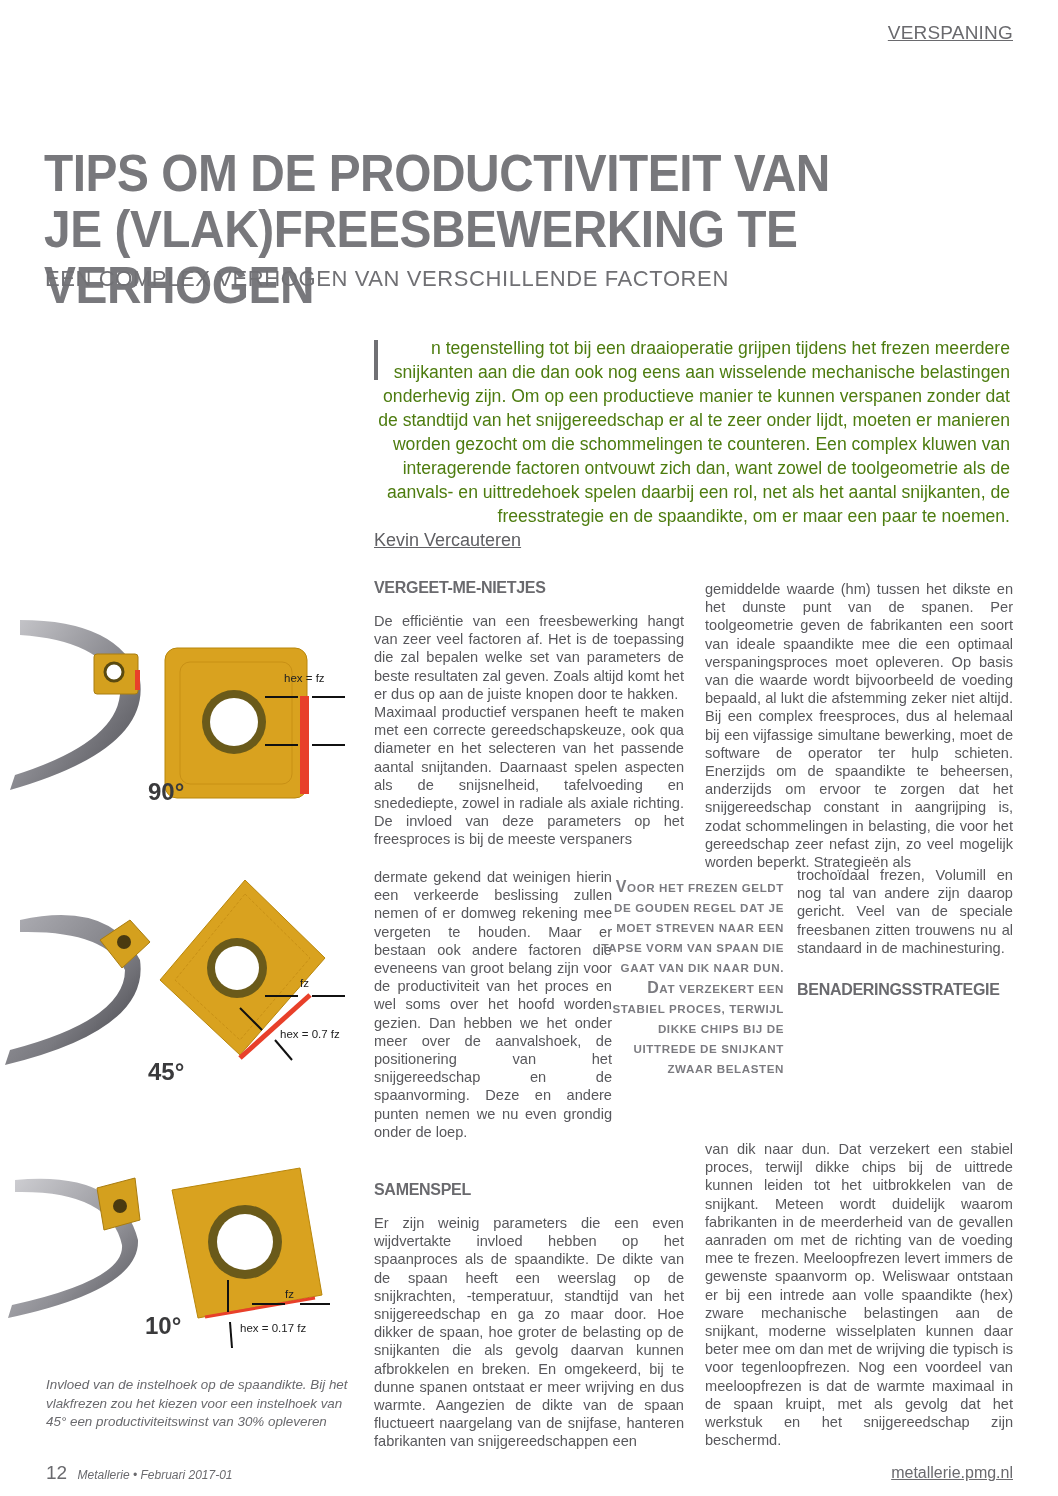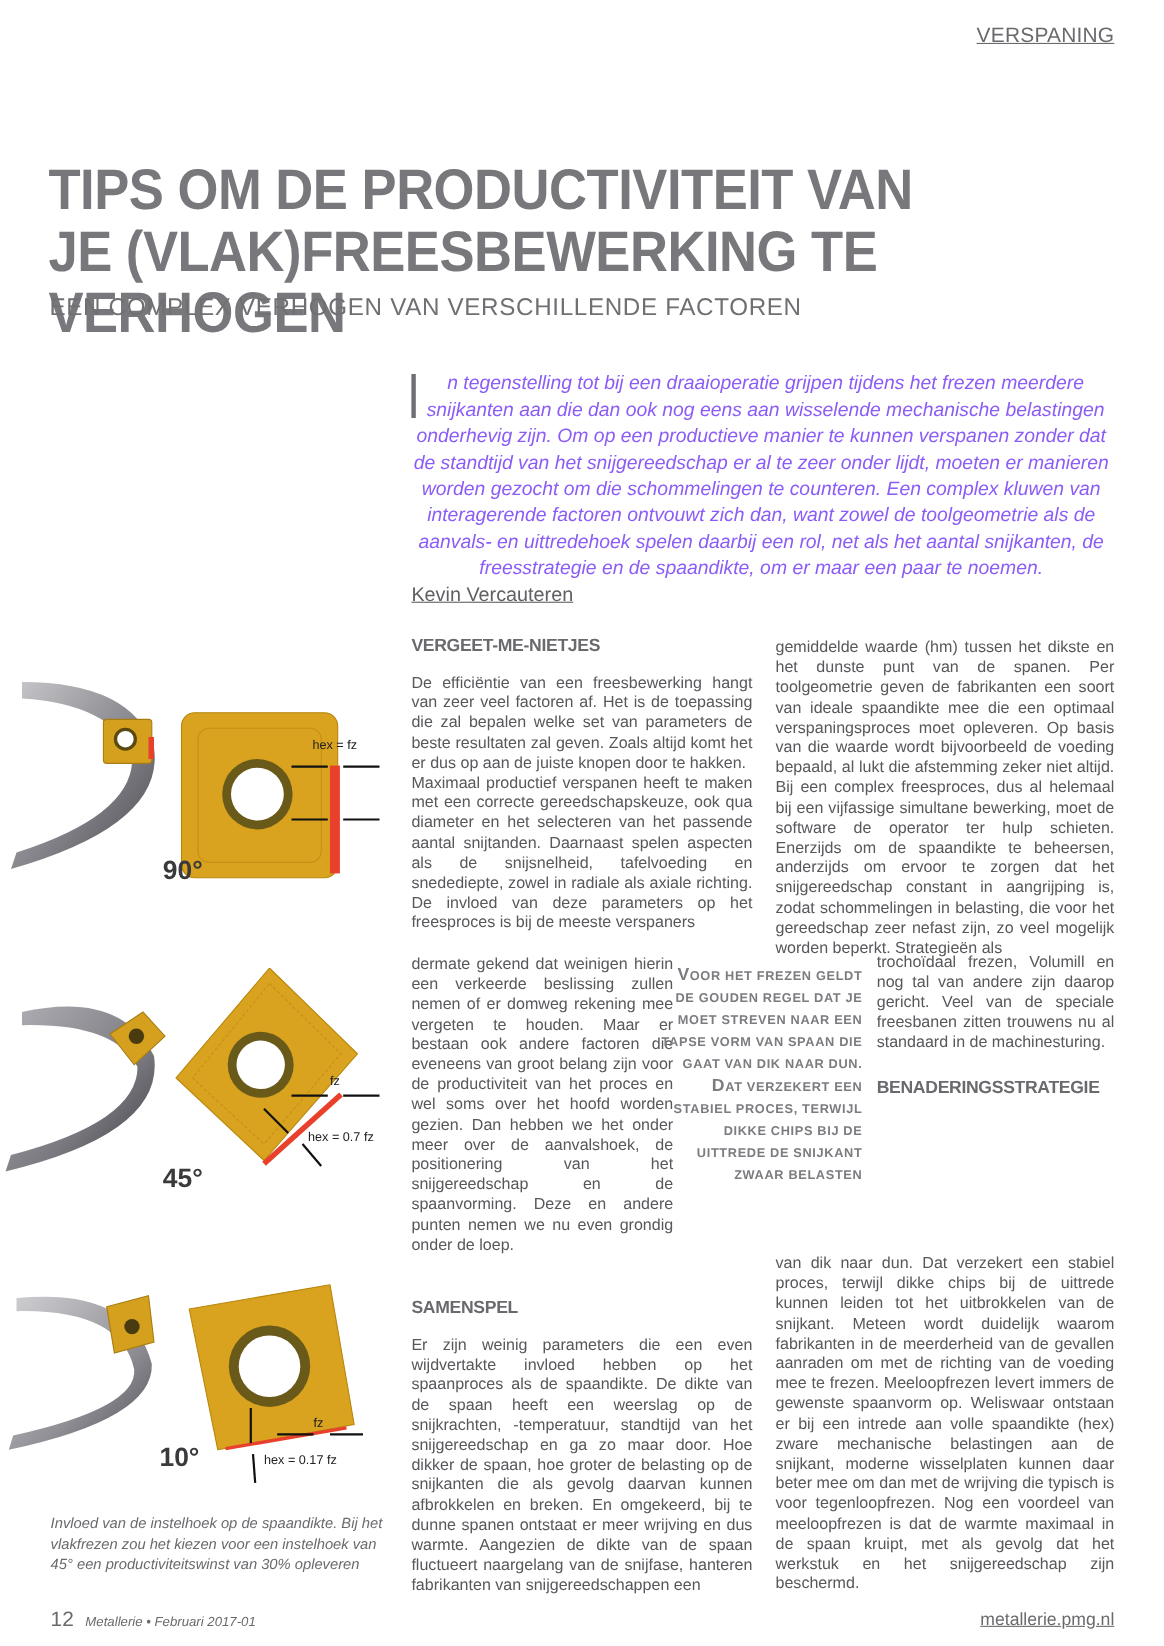--- a/index.html
+++ b/index.html
@@ -15,23 +15,22 @@
     font-family: "Liberation Sans", sans-serif; font-weight: bold;
     font-size: 52px; line-height: 56px; color: #78787c; letter-spacing: -0.5px;
     transform: scaleX(0.92); transform-origin: left top;
   }
   .subtitle {
     position: absolute; left: 45px; top: 266px;
     font-size: 22px; color: #707074; letter-spacing: 0.6px;
   }
   .intro {
     position: absolute; left: 374px; top: 336px; width: 636px;
-    font-size: 17.6px; line-height: 24px; color: #8b5cf6;
-    text-align: center;
-    font-style: italic;
+    font-size: 17.6px; line-height: 24px; color: #4d7c0f;
+    text-align: right;
   }
   .intro .dropcap {
     float: left; width: 4px; height: 40px; background: #707074; margin: 4px 4px 0 0;
   }
   .author {
     position: absolute; left: 374px; top: 530px;
     font-size: 18px; color: #606064; text-decoration: underline;
   }
 
   .col { position: absolute; font-size: 14.6px; line-height: 18.2px; color: #58585c; text-align: justify; }

